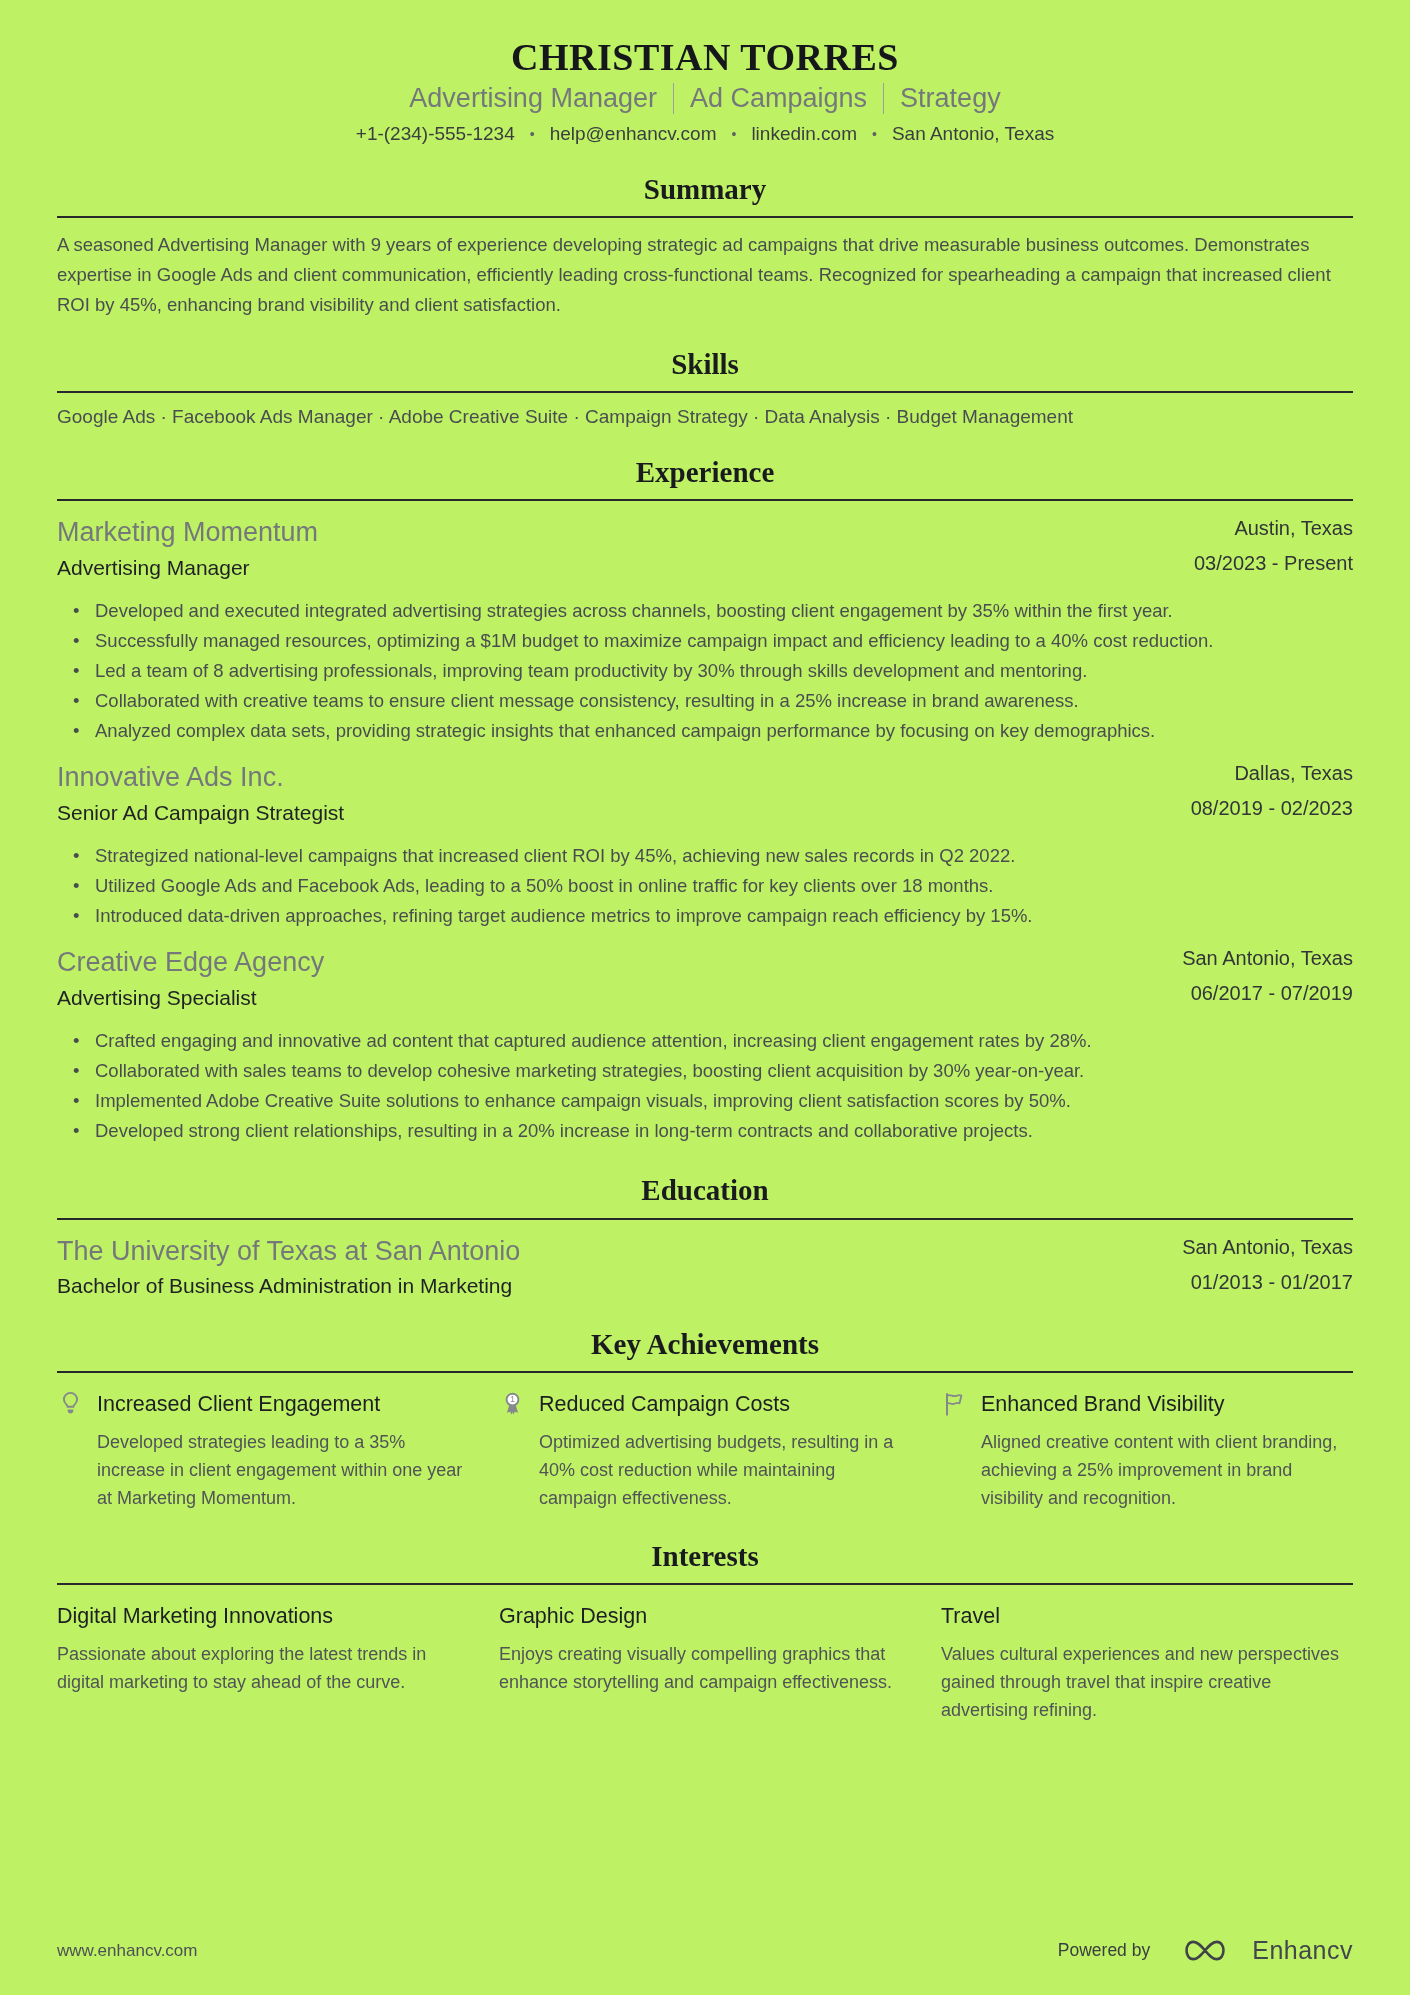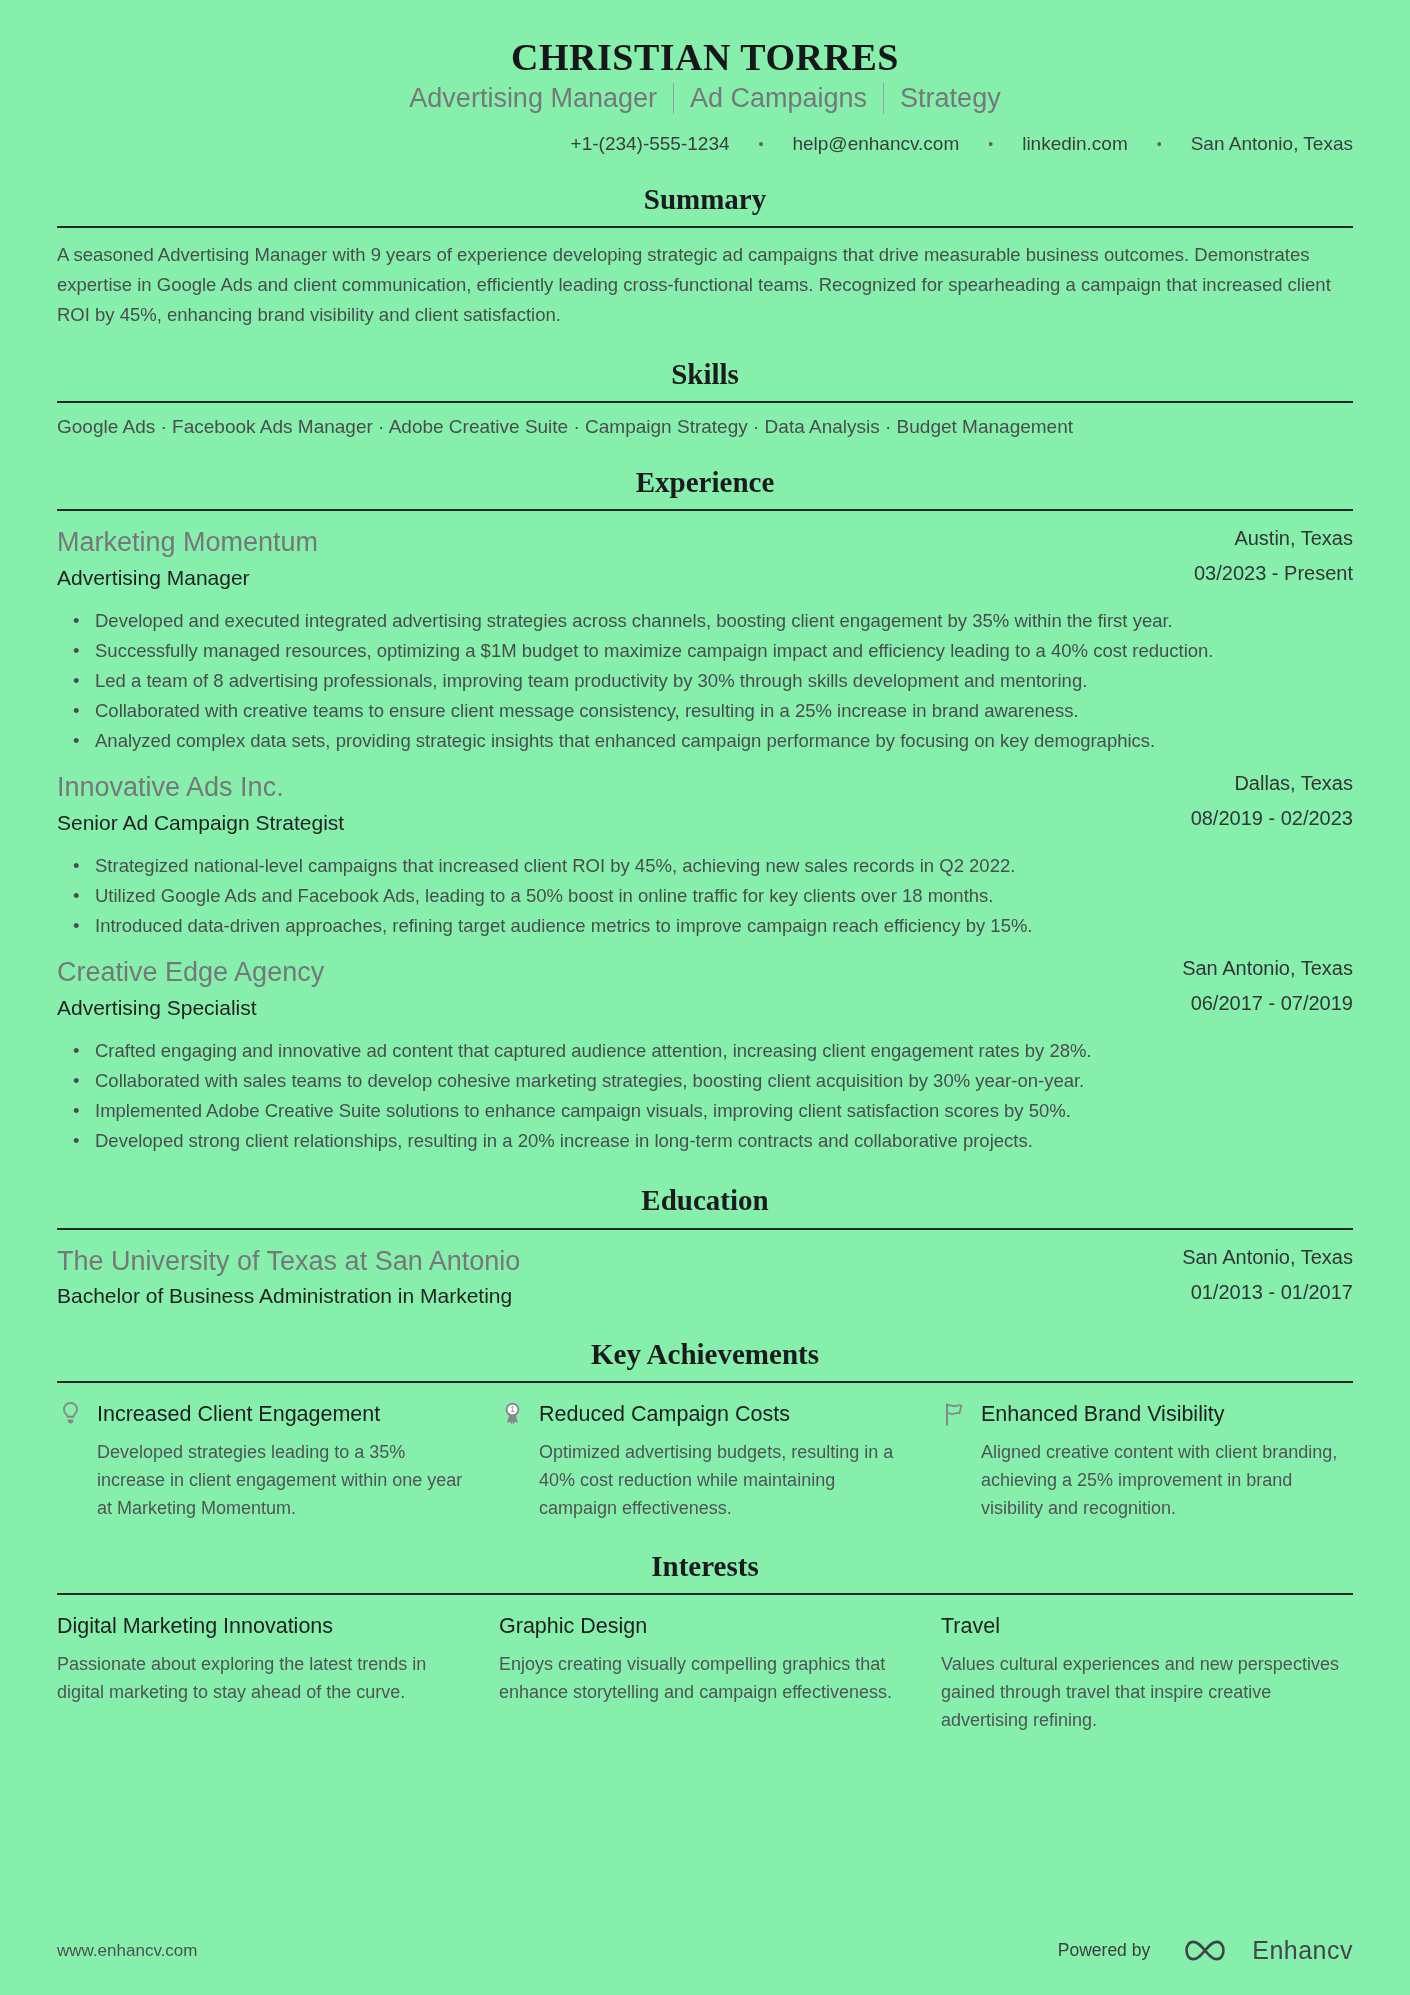--- a/index.html
+++ b/index.html
@@ -7,38 +7,38 @@
   body {
     width: 1410px; height: 1995px;
     font-family: "Liberation Sans", sans-serif;
     color: #4a4d50;
     -webkit-font-smoothing: antialiased;
   }
   .page {
     width: 1410px; height: 1995px;
     padding: 36px 57px 30px;
     display: flex; flex-direction: column;
-    background: #86efac;
+    background: #bef264;
   }
   
   .hdr { text-align: center; }
   .name {
     font-family: "Liberation Serif", serif;
     font-weight: 700; font-size: 38px; line-height: 1.15;
     color: #15171a; letter-spacing: .5px;
   }
   .headline {
     margin-top: 3px;
     display: flex; justify-content: center; align-items: center; gap: 16px;
     font-size: 27px; color: #75787b;
   }
   .vsep { width: 1px; height: 31px; background: #9b9fa2; }
   .contact {
-    margin-top: 19px;
-    display: flex; justify-content: flex-end; align-items: center; gap: 29px;
+    margin-top: 9px;
+    display: flex; justify-content: center; align-items: center; gap: 15px;
     font-size: 19px; color: #3b3e41;
   }
   .dot { color: #5f6265; font-size: 14px; line-height: 1; }
   
   .sec-title {
     font-family: "Liberation Serif", serif;
     font-weight: 700; font-size: 29px; line-height: 1.25;
     color: #191b1e; text-align: center;
     margin-top: 26px; margin-bottom: 9px;
   }

